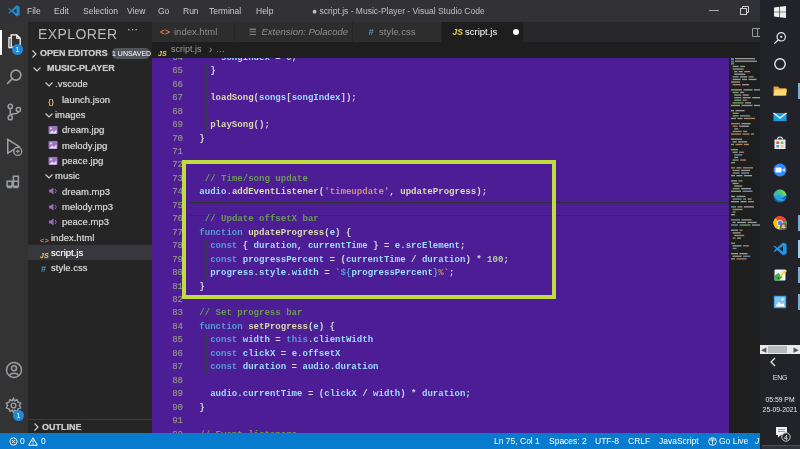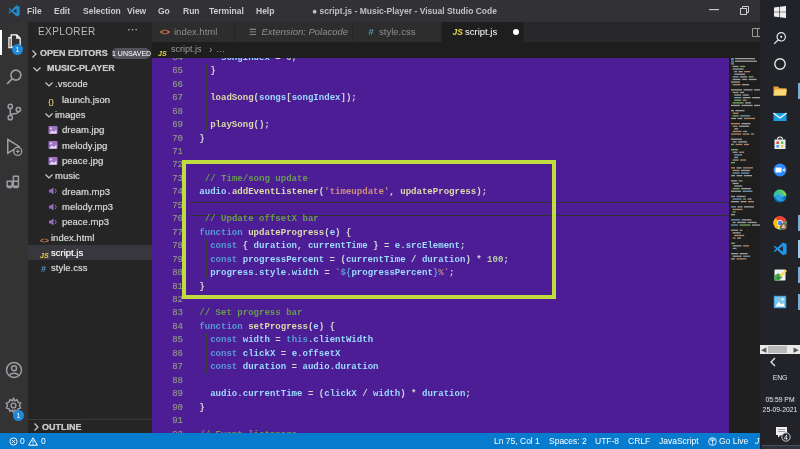--- a/index.html
+++ b/index.html
@@ -1,20 +1,20 @@
 <!DOCTYPE html>
 <html><head>
 <meta charset="utf-8">
 <style>
 * { margin:0; padding:0; box-sizing:border-box; }
 html,body { width:800px; height:449px; overflow:hidden; background:#1e1e1e; }
 body { font-family:"Liberation Sans", sans-serif; position:relative; }
 .abs { position:absolute; }
 
-#titlebar { left:0; top:0; width:760px; height:22px; background:#323236; color:#cccccc; font-size:8.5px;font-weight:bold; }
+#titlebar { left:0; top:0; width:760px; height:22px; background:#323236; color:#cccccc; font-size:8.5px; }
 #titlebar .menu { position:absolute; top:0; height:22px; line-height:22px; }
 #title-text { position:absolute; top:0; height:22px; line-height:22px; left:312px; color:#c0c0c0; }
 
 #activitybar { left:0; top:22px; width:28px; height:411px; background:#333333; }
 .act { position:absolute; left:4px; width:20px; height:20px; }
 
 #sidebar { left:28px; top:22px; width:124px; height:411px; background:#252526; color:#cccccc; }
 .row { position:absolute; left:0; width:124px; height:15.3px; line-height:15.3px; font-size:9.5px; color:#cfcfcf; white-space:nowrap; }
 .row .lbl { position:absolute; top:0; text-shadow:0 0 0.7px rgba(207,207,207,0.9); }
 .chev { position:absolute; top:2.5px; width:10px; height:10px; color:#cccccc; }
@@ -101,21 +101,21 @@
       <path d="M4.5,12.5 c0.5,-2.5 6.5,-2.5 7,0" fill="none" stroke="#9a9ea5" stroke-width="1.2"></path>
     </svg>
   <svg class="act" style="top:374px;width:19px;height:19px;left:4px" viewBox="0 0 16 16">
       <circle cx="8" cy="8" r="2" fill="none" stroke="#9a9ea5" stroke-width="1.2"></circle>
       <path fill="none" stroke="#9a9ea5" stroke-width="1.2" d="M8,2 l1,2 2,-0.8 0.8,2 2.2,0.8 -1,2 1,2 -2.2,0.8 -0.8,2 -2,-0.8 -1,2 -1,-2 -2,0.8 -0.8,-2 -2.2,-0.8 1,-2 -1,-2 2.2,-0.8 0.8,-2 2,0.8 z"></path>
     </svg>
   <div class="abs" style="left:13px;top:388px;width:11px;height:11px;border-radius:50%;background:#2188d8;color:#fff;font-size:7px;text-align:center;line-height:11px;z-index:3">1</div>
 </div>
 
 <div id="sidebar" class="abs">
-  <div class="abs" style="top:4px;left:10px;font-size:10px;color:#bbbbbb;letter-spacing:0.4px">EXPLORER</div>
+  <div class="abs" style="top:4px;left:10px;font-size:14px;color:#bbbbbb;letter-spacing:0.4px">EXPLORER</div>
   <div class="abs" style="top:1px;left:99px;font-size:11px;color:#cccccc;letter-spacing:1px">⋯</div>
 
   <div class="row" style="top:24.3px">
     <svg class="chev" style="left:1px" viewBox="0 0 10 10">
         <path d="M3.5,1.5 L7,5 L3.5,8.5" fill="none" stroke="#cccccc" stroke-width="1.2"></path>
       </svg>
     <span class="lbl" style="left:12px;font-size:9px;font-weight:bold;color:#c5c5c5">OPEN EDITORS</span>
     <span class="abs" style="left:84px;top:2.2px;width:38px;height:11px;background:#53535d;border-radius:5px;color:#ffffff;font-size:7px;line-height:11px;text-align:center">1 UNSAVED</span>
   </div>
 

